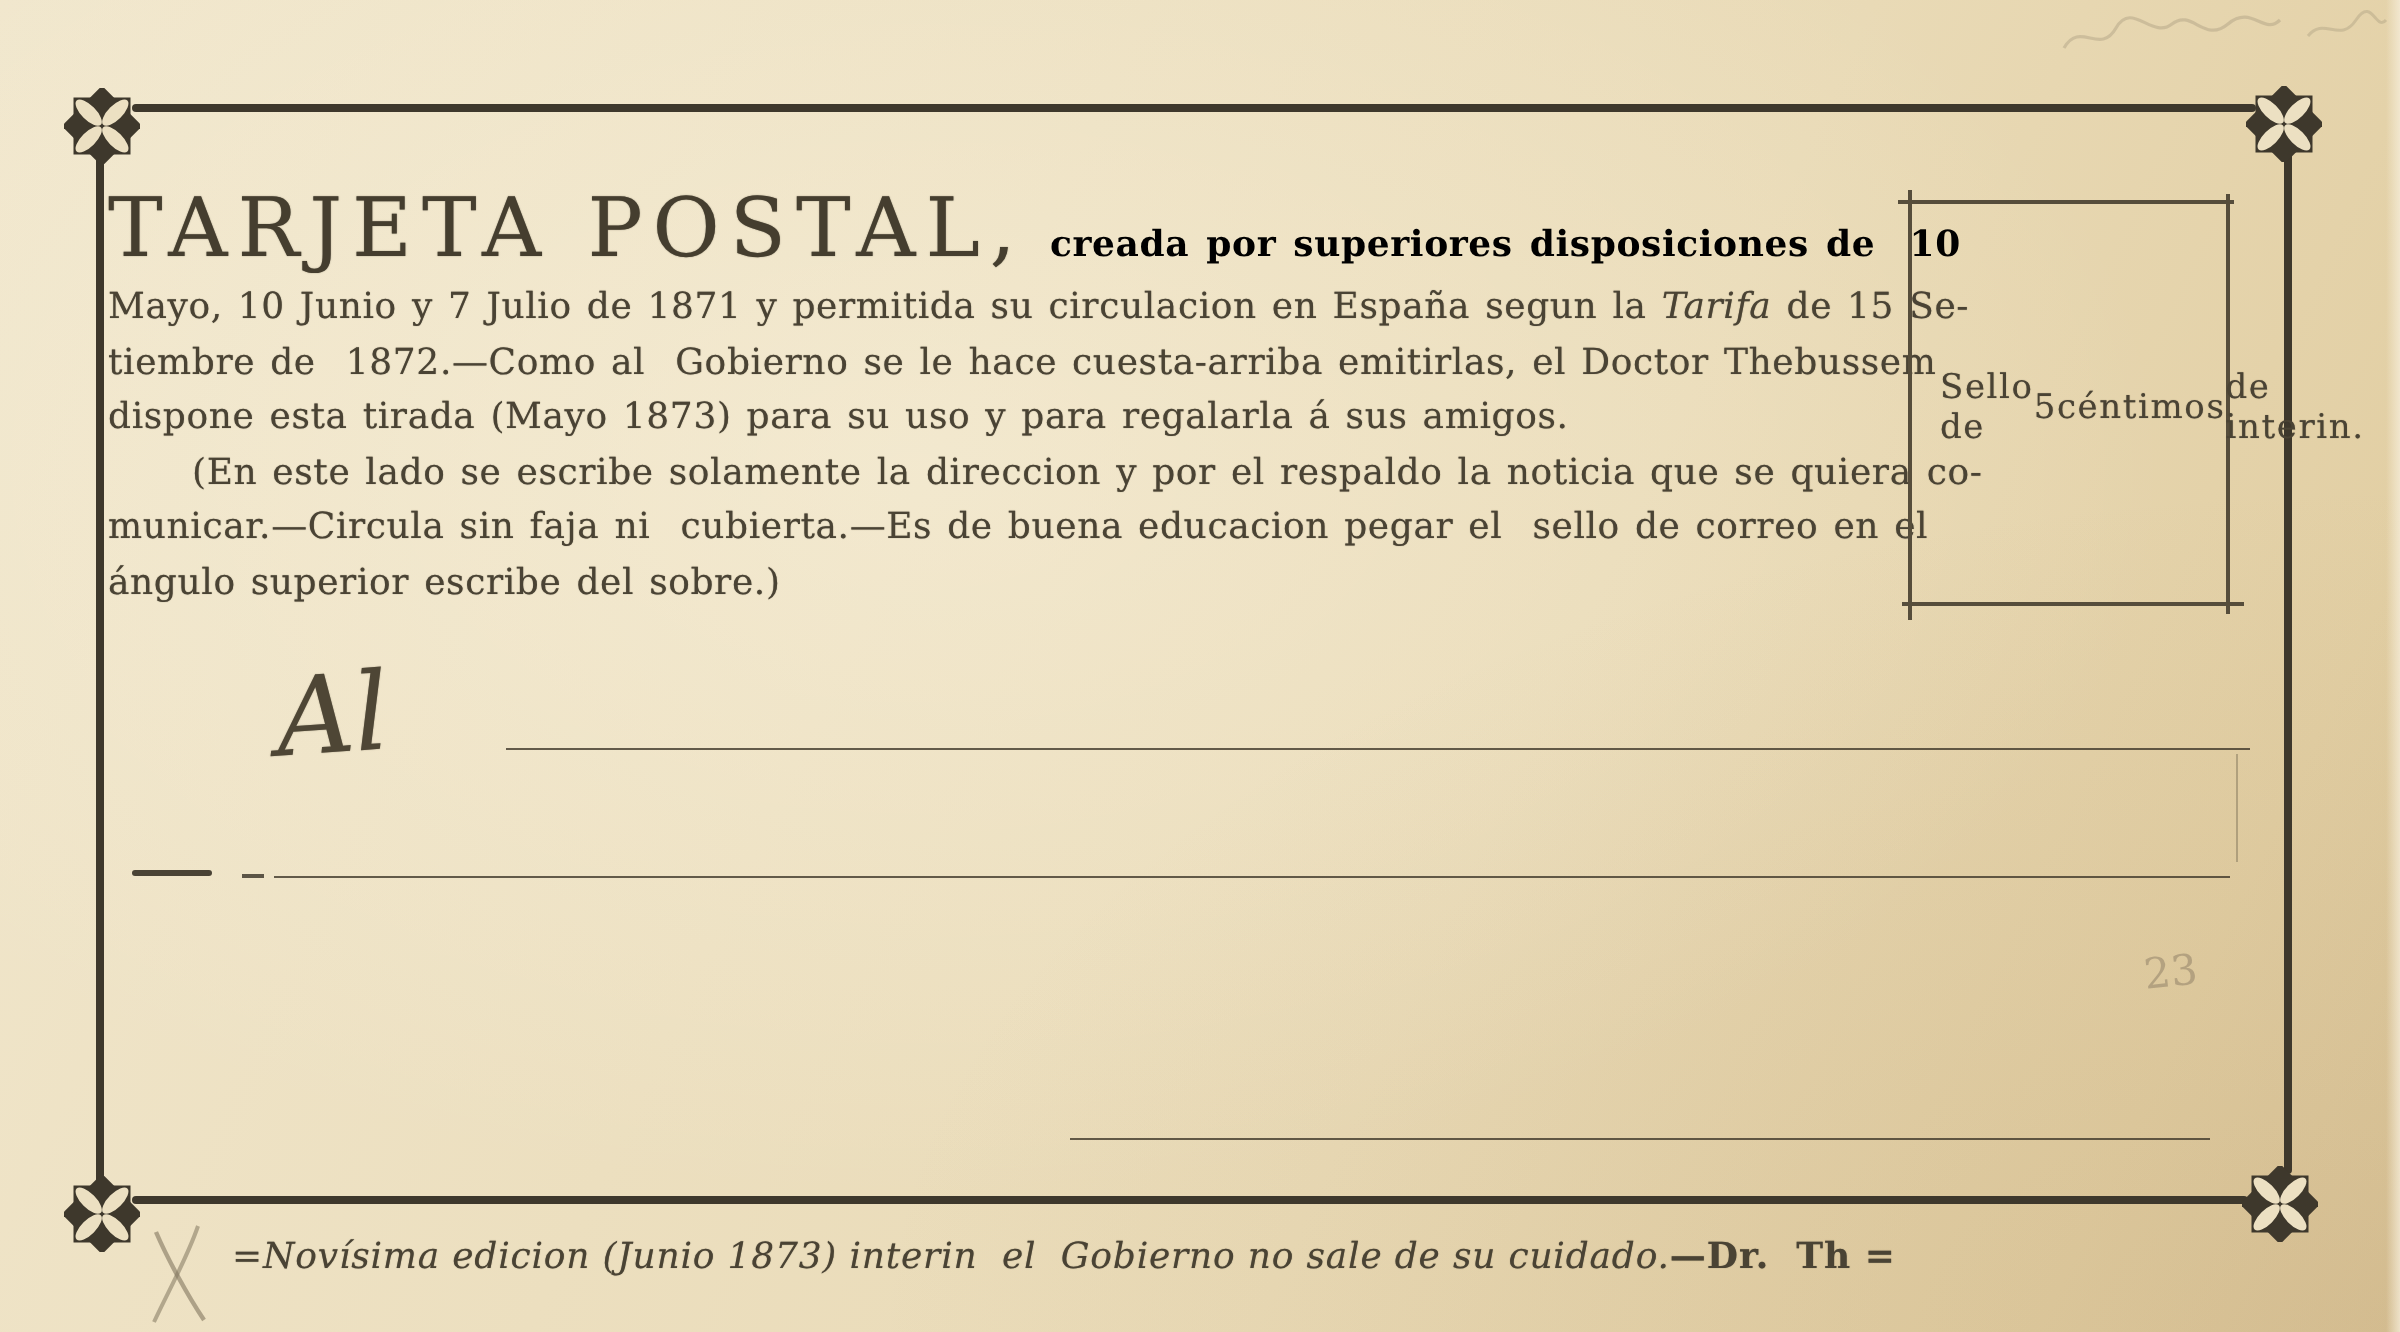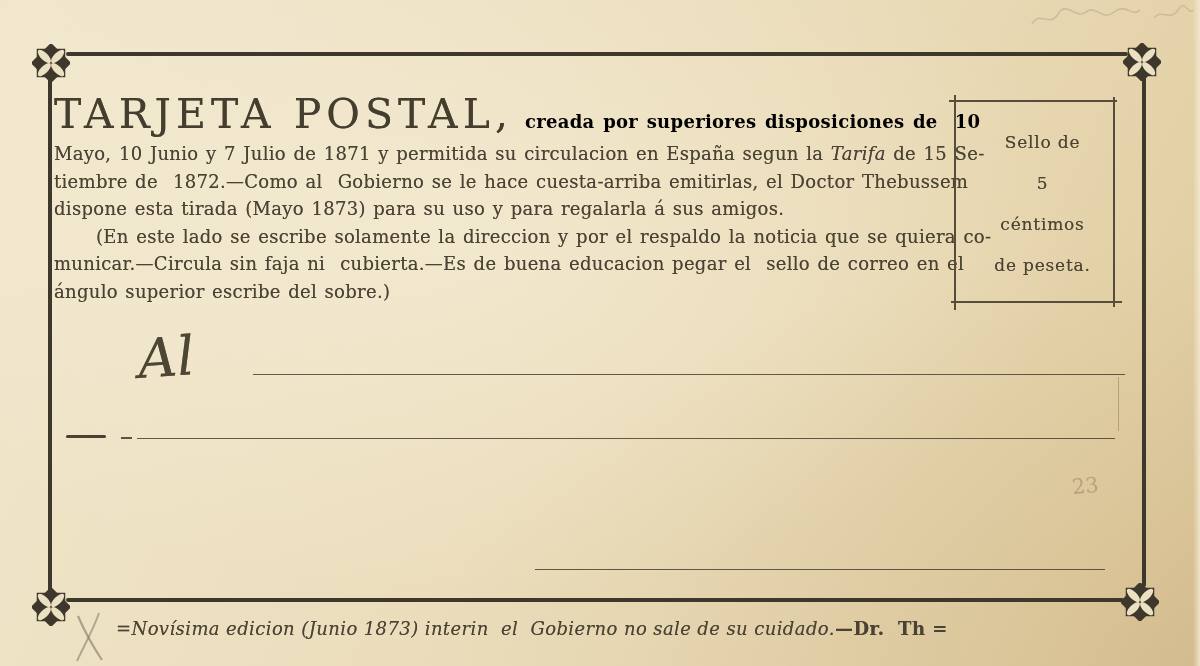--- a/index.html
+++ b/index.html
@@ -31,21 +31,21 @@
             color:#4a4334;text-shadow:0 0 .5px rgba(74,67,52,.65);}
   .indent{padding-left:42px;}
   .it{font-style:italic;}
   
   .stampbox{position:absolute;left:954px;top:100px;width:161px;height:203px;}
   .sbl{position:absolute;background:#564d3b;}
   .sb-top{left:-5px;right:-2px;top:0;height:1.6px;}
   .sb-bottom{left:-3px;right:-7px;bottom:0;height:2px;}
   .sb-left{top:-5px;bottom:-7px;left:0;width:1.6px;}
   .sb-right{top:-3px;bottom:-4px;right:0;width:1.6px;}
-  .stamptext{position:absolute;inset:0;display:flex;flex-direction:column;align-items:center;
+  .stamptext{position:absolute;inset:0;display:flex;flex-direction:row;align-items:center;
              justify-content:space-between;padding:32px 0 28px 16px;box-sizing:border-box;
              font-size:17px;letter-spacing:.8px;color:#4a4334;text-shadow:0 0 .5px rgba(74,67,52,.6);}
   
   .salutation{position:absolute;left:138px;top:326px;font-size:54px;font-style:italic;
               color:#4e4635;transform:rotate(-4deg);text-shadow:0 0 .6px rgba(78,70,53,.6);}
   .rule{position:absolute;background:rgba(62,55,41,.8);}
   .r-al{left:253px;top:374px;width:872px;height:1.2px;}
   .r-vfaint{left:1118px;top:377px;width:1px;height:54px;background:rgba(70,63,48,.3);}
   .r2-bold{left:66px;top:435px;width:40px;height:3px;border-radius:2px;background:rgba(55,49,37,.9);}
   .r2-dash{left:121px;top:437px;width:11px;height:2px;background:rgba(55,49,37,.8);}
@@ -134,21 +134,21 @@
 
 <div class="stampbox">
   <div class="sbl sb-top"></div>
   <div class="sbl sb-bottom"></div>
   <div class="sbl sb-left"></div>
   <div class="sbl sb-right"></div>
   <div class="stamptext">
     <span>Sello de</span>
     <span>5</span>
     <span>céntimos</span>
-    <span>de peseta.</span>
+    <span>de interin.</span>
   </div>
 </div>
 
 <div class="salutation">Al</div>
 <div class="rule r-al"></div>
 <div class="rule r-vfaint"></div>
 <div class="rule r2-bold"></div>
 <div class="rule r2-dash"></div>
 <div class="rule r2-long"></div>
 <div class="rule r3"></div>

